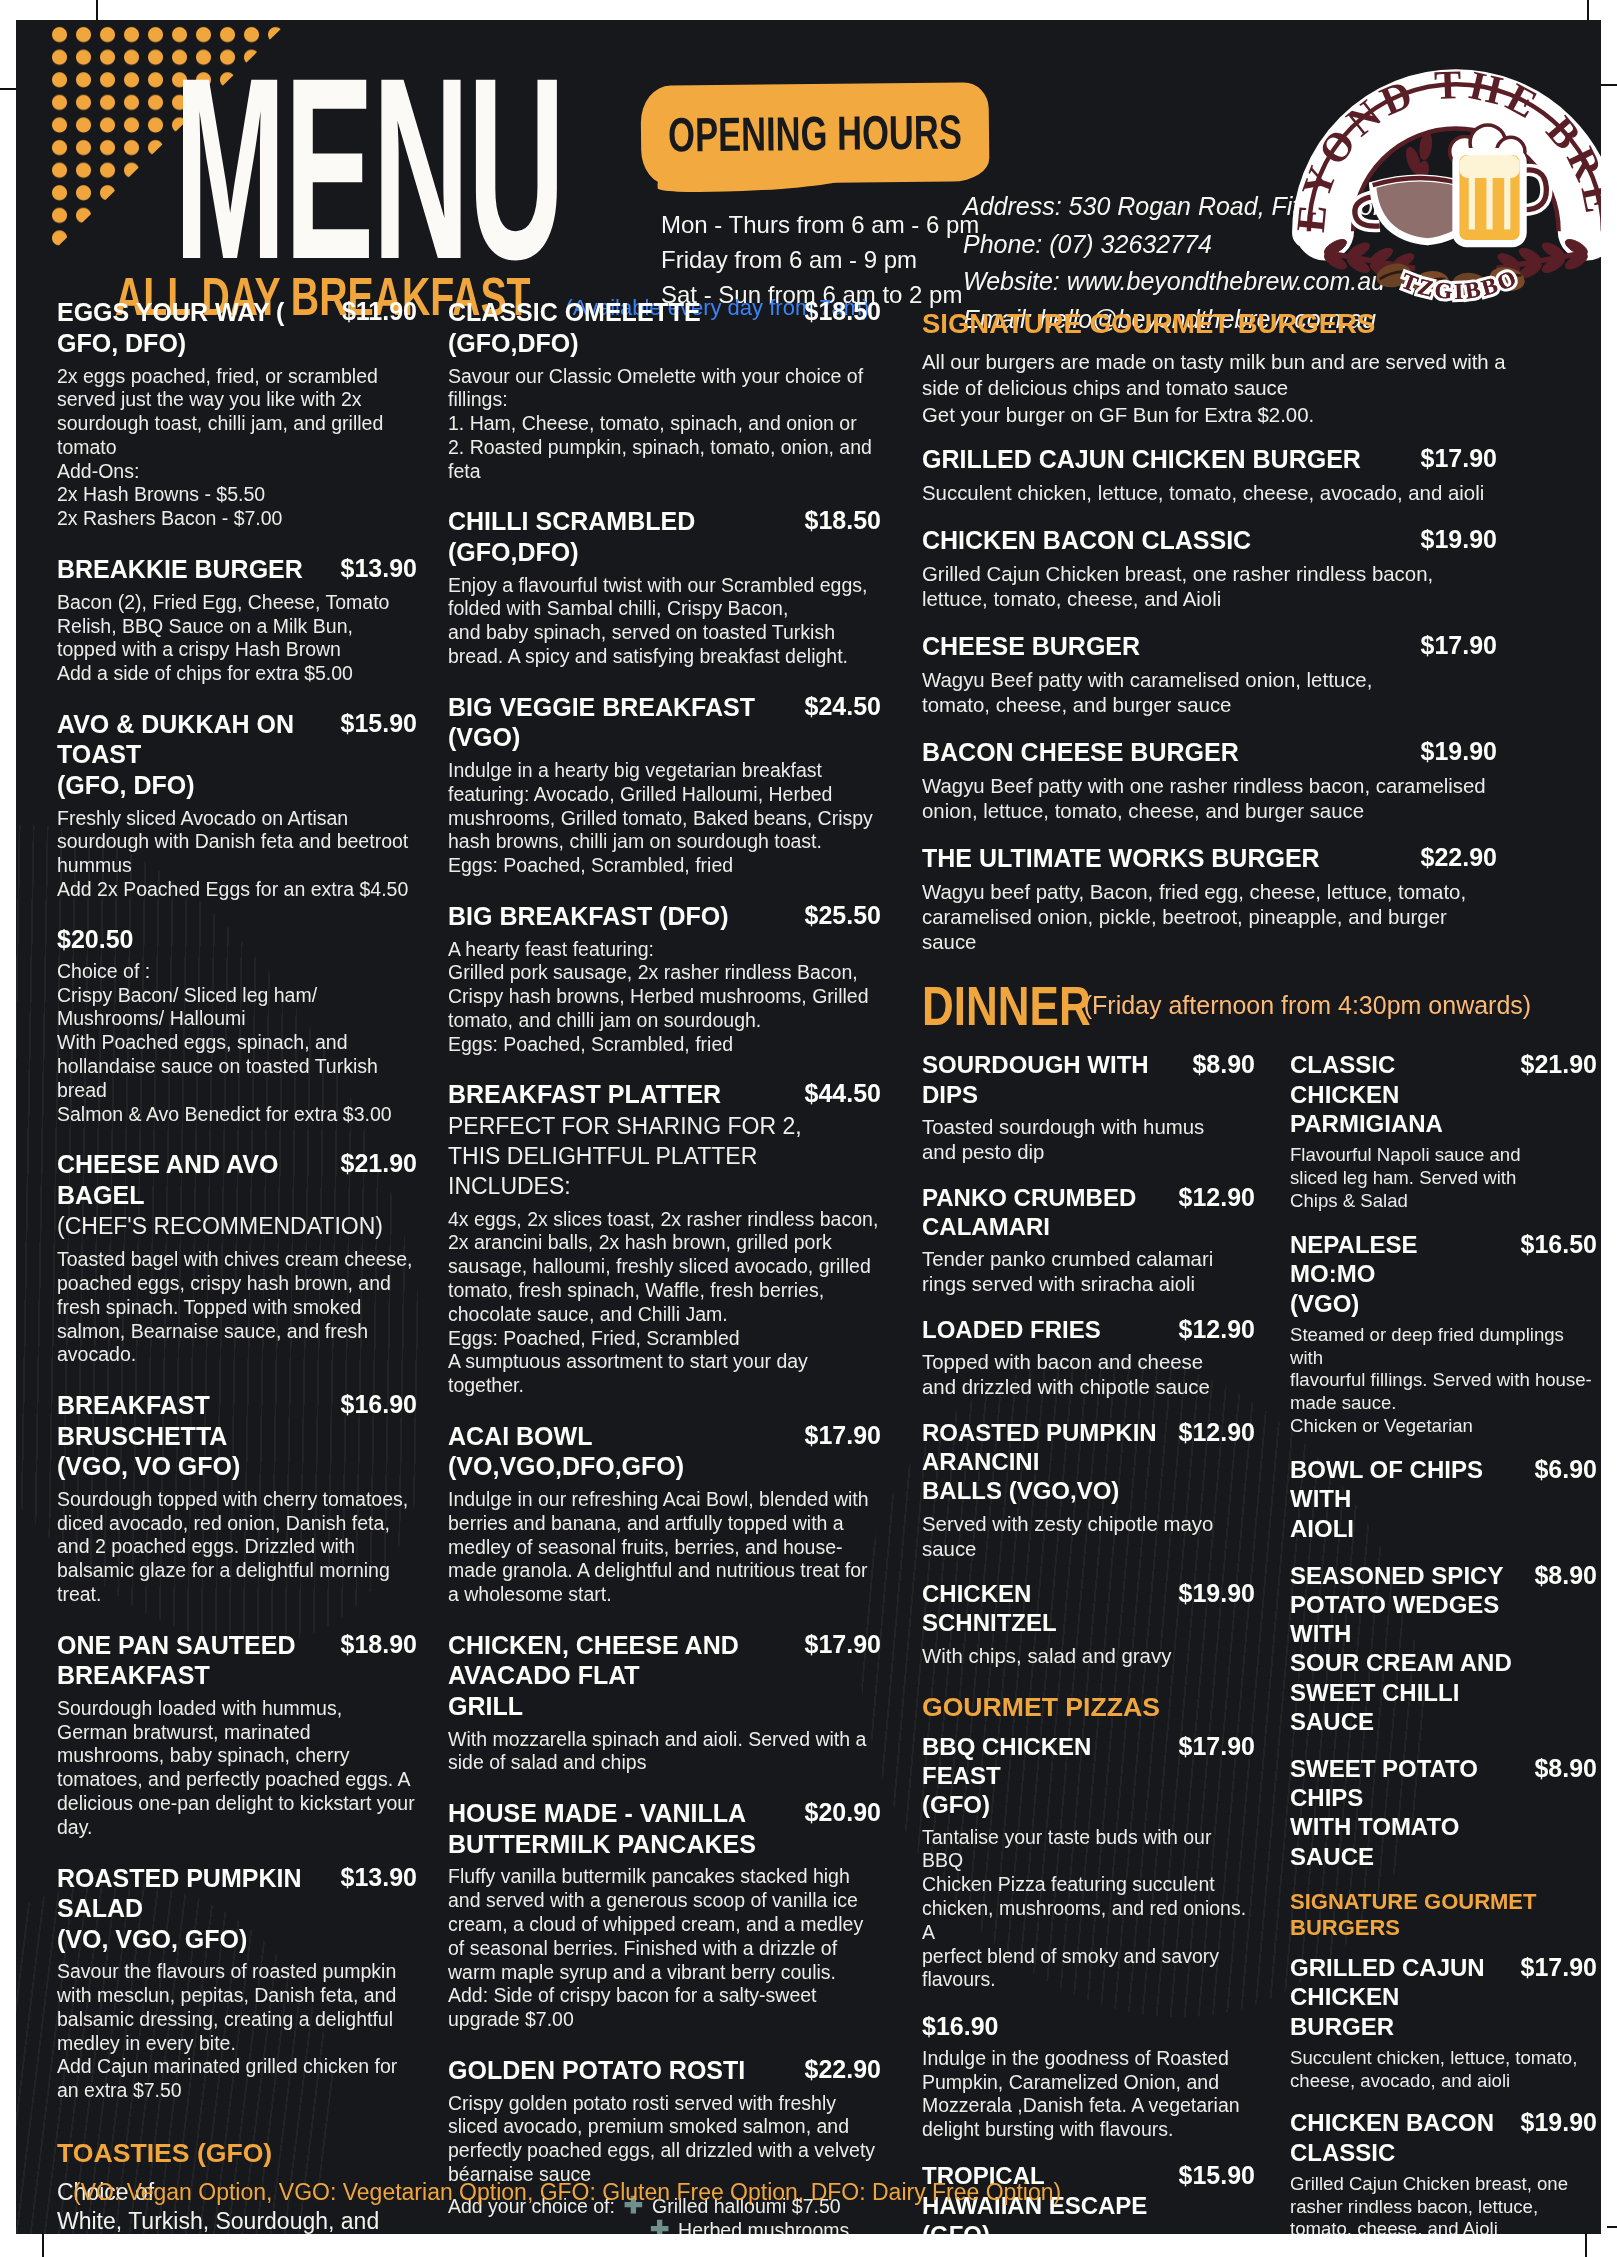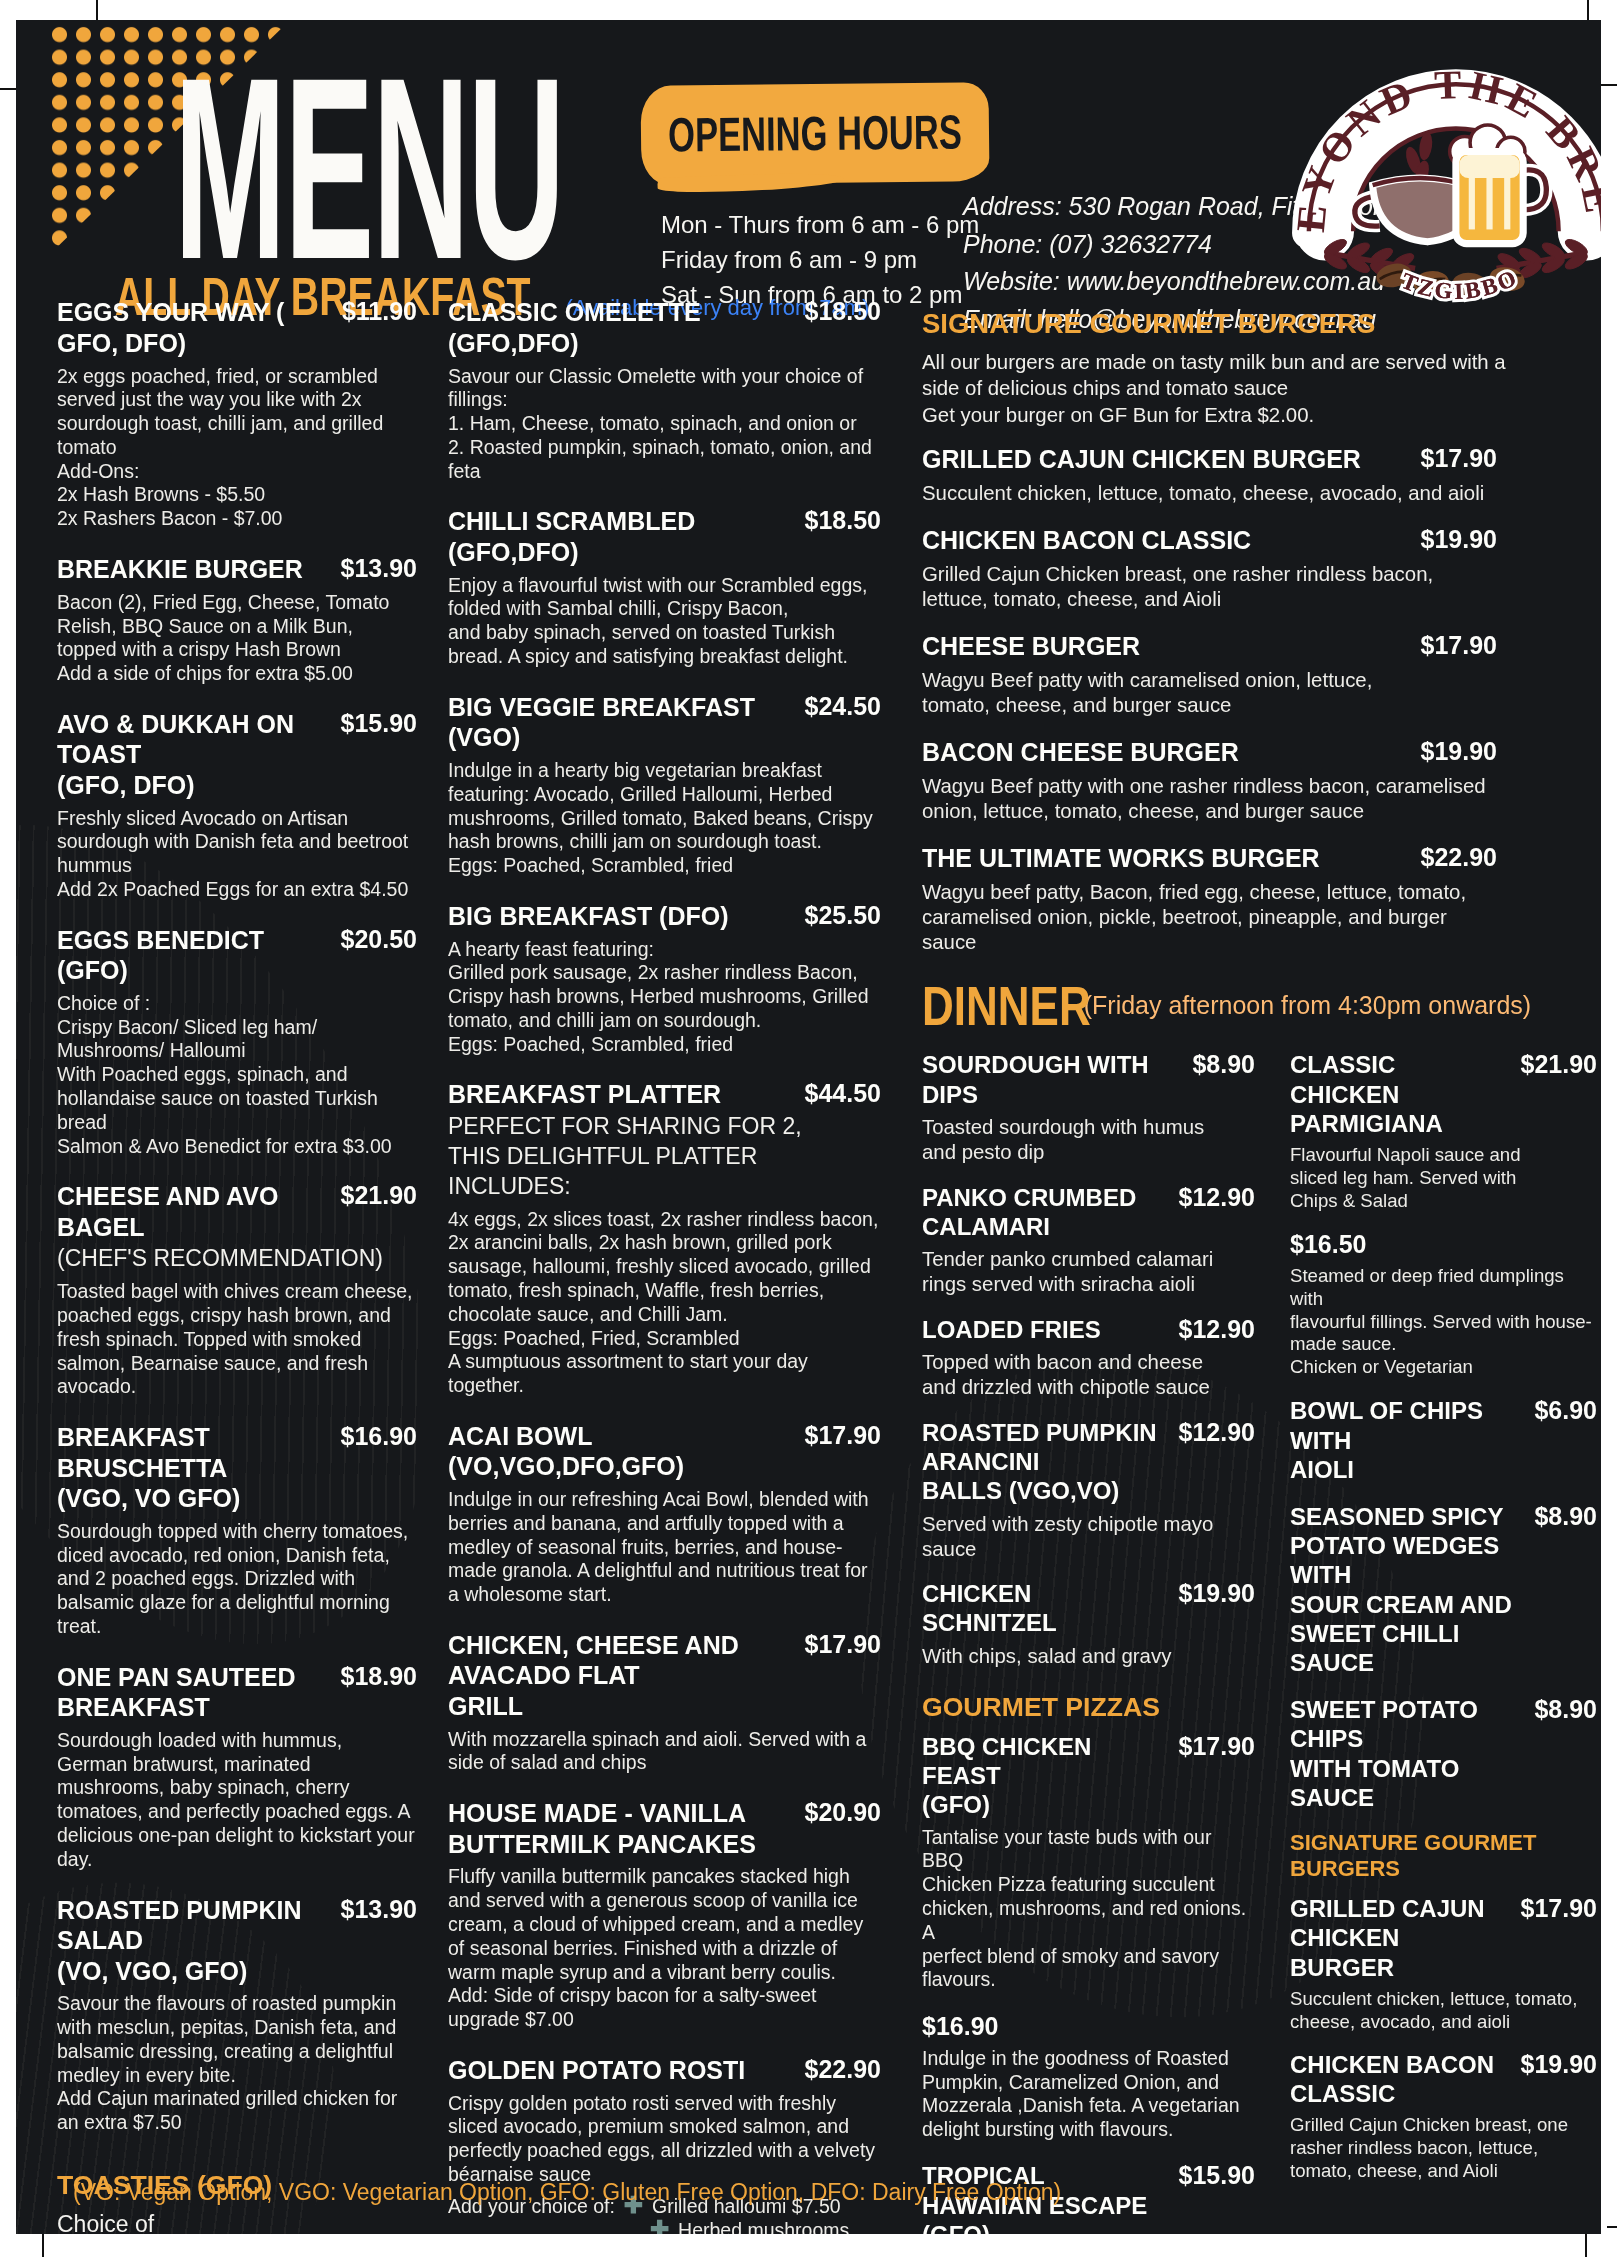--- a/index.html
+++ b/index.html
@@ -210,21 +210,20 @@
 (GFO, DFO)</span>
             <span class="pr">$15.90</span>
           </div>
 
           <div class="ds">Freshly sliced Avocado on Artisan sourdough with Danish feta and beetroot hummus
 Add 2x Poached Eggs for an extra $4.50</div>
         </div>
 
         <div class="itm">
           <div class="ih">
-            <span class="nm">EGGS BENEDICT (GFO)</span>
             <span class="pr">$20.50</span>
           </div>
 
           <div class="ds">Choice of :
 Crispy Bacon/ Sliced leg ham/ Mushrooms/ Halloumi
 With Poached eggs, spinach, and hollandaise sauce on toasted Turkish bread
 Salmon &amp; Avo Benedict for extra $3.00</div>
         </div>
 
         <div class="itm">
@@ -541,20 +540,22 @@
 PARMIGIANA</span>
                 <span class="pr">$21.90</span>
               </div>
               <div class="ds">Flavourful Napoli sauce and
 sliced leg ham. Served with
 Chips &amp; Salad</div>
             </div>
 
             <div class="itm" style="margin-bottom:17.7px;">
               <div class="ih">
+                <span class="nm">NEPALESE MO:MO
+(VGO)</span>
                 <span class="pr">$16.50</span>
               </div>
               <div class="ds">Steamed or deep fried dumplings with
 flavourful fillings. Served with house-
 made sauce.
 Chicken or Vegetarian</div>
             </div>
 
             <div class="itm" style="margin-bottom:17.7px;">
               <div class="ih">

